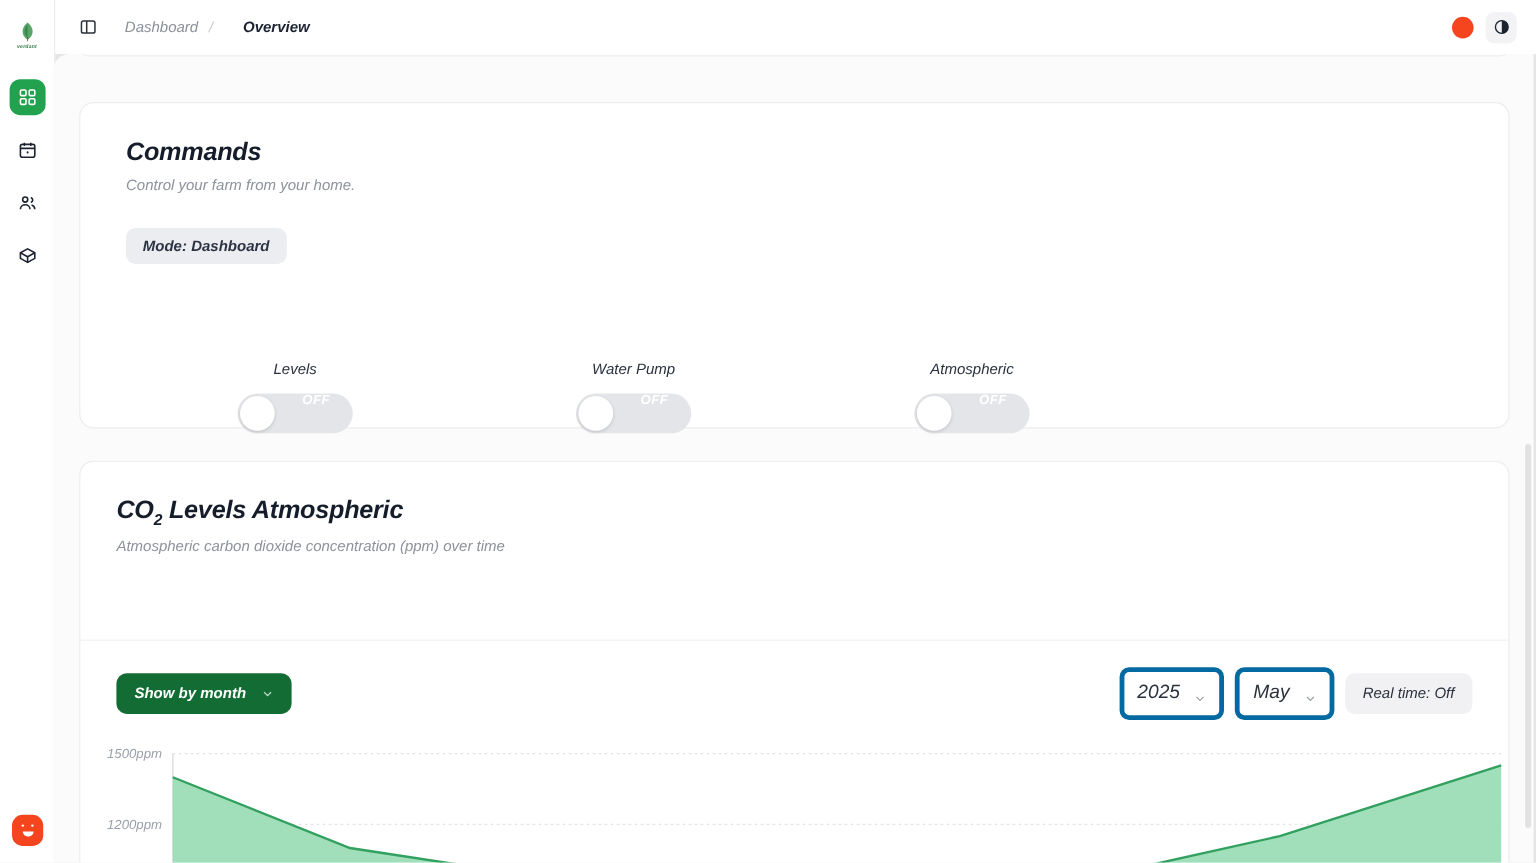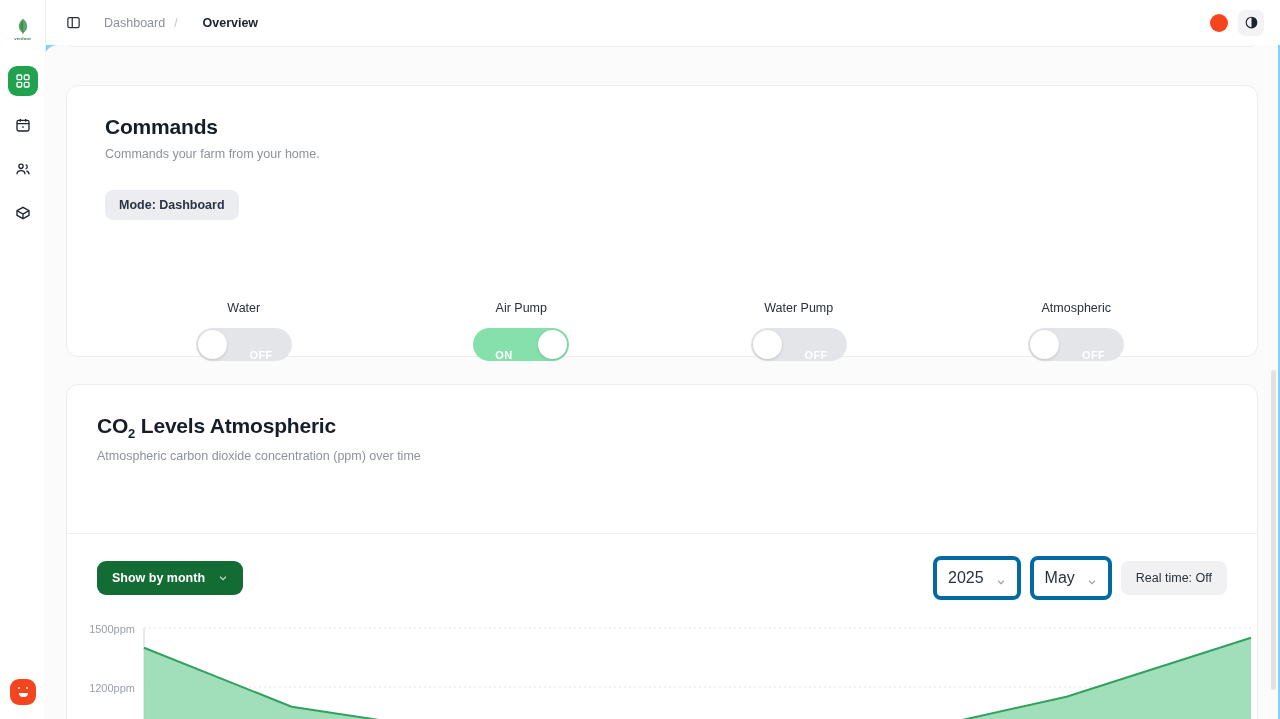--- a/index.html
+++ b/index.html
@@ -1,21 +1,21 @@
 <!DOCTYPE html>
 <html><head>
 <meta charset="utf-8">
 <style>
   * { box-sizing: border-box; margin: 0; padding: 0; }
   html, body {
     width: 1280px; height: 719px;
     font-family: "Liberation Sans", sans-serif;
     background: #ffffff; overflow: hidden;
   }
-  #app { position: relative; width: 1280px; height: 719px; background: #7dd3fc; }
+  #app { position: relative; width: 1280px; height: 719px; background: #e5e5e5; font-style: italic; }
 
   
   .sidebar {
     position: absolute; left: 0; top: 0; width: 46px; height: 719px;
     background: #ffffff; border-right: 1px solid #ececec;
     display: flex; flex-direction: column; align-items: center;
   }
   .brand { margin-top: 12px; width: 34px; height: 34px; display: flex;
            flex-direction: column; align-items: center; justify-content: center; }
   .brand .leaf { width: 16px; height: 17px; }
@@ -87,21 +87,21 @@
   #commands-card .inner { padding: 29px 0 0 38px; }
   .mode-pill {
     display: inline-block; margin-top: 29px; background: #ebedf0; color: #2c3444;
     font-size: 12.5px; font-weight: 700; border-radius: 8px; padding: 8px 14px;
     cursor: pointer;
   }
   .toggles { position: absolute; left: 38px; top: 215px; width: 1110px; display: flex; }
   .toggle-cell { width: 282px; display: flex; flex-direction: column; align-items: center; }
   .toggle-label { font-size: 12.5px; color: #2a313d; margin-bottom: 13px; }
   .switch { width: 96px; height: 33px; border-radius: 17px; position: relative;
-            display: flex; align-items: flex-end; cursor: pointer; }
+            display: flex; align-items: flex-start; cursor: pointer; }
   .switch.off { background: #e3e5e8; justify-content: flex-end; }
   .switch.on  { background: #86e0ac; justify-content: flex-start; }
   .switch .state { font-size: 11px; font-weight: 700; color: #ffffff; letter-spacing: .4px; }
   .switch.off .state { margin-right: 19px; }
   .switch.on  .state { margin-left: 22px; }
   .knob { position: absolute; top: 2px; width: 29px; height: 29px; border-radius: 50%;
           background: #ffffff; box-shadow: 0 1px 3px rgba(0,0,0,.16); }
   .switch.off .knob { left: 2px; }
   .switch.on  .knob { right: 2px; }
 
@@ -212,36 +212,29 @@
       </div>
     </div>
   </div>
 
   <div class="main">
     <div class="prev-card"></div>
 
     <div class="card" id="commands-card">
       <div class="inner">
         <div class="card-title">Commands</div>
-        <div class="card-sub">Commands your farm from your home.</div>
+        <div class="card-sub">Control your farm from your home.</div>
         <div class="mode-pill">Mode: Dashboard</div>
       </div>
 
       <div class="toggles">
         <div class="toggle-cell">
-          <div class="toggle-label">Water</div>
+          <div class="toggle-label">Levels</div>
           <div class="switch off">
             <span class="state">OFF</span>
-            <span class="knob"></span>
-          </div>
-        </div>
-        <div class="toggle-cell">
-          <div class="toggle-label">Air Pump</div>
-          <div class="switch on">
-            <span class="state">ON</span>
             <span class="knob"></span>
           </div>
         </div>
         <div class="toggle-cell">
           <div class="toggle-label">Water Pump</div>
           <div class="switch off">
             <span class="state">OFF</span>
             <span class="knob"></span>
           </div>
         </div>

